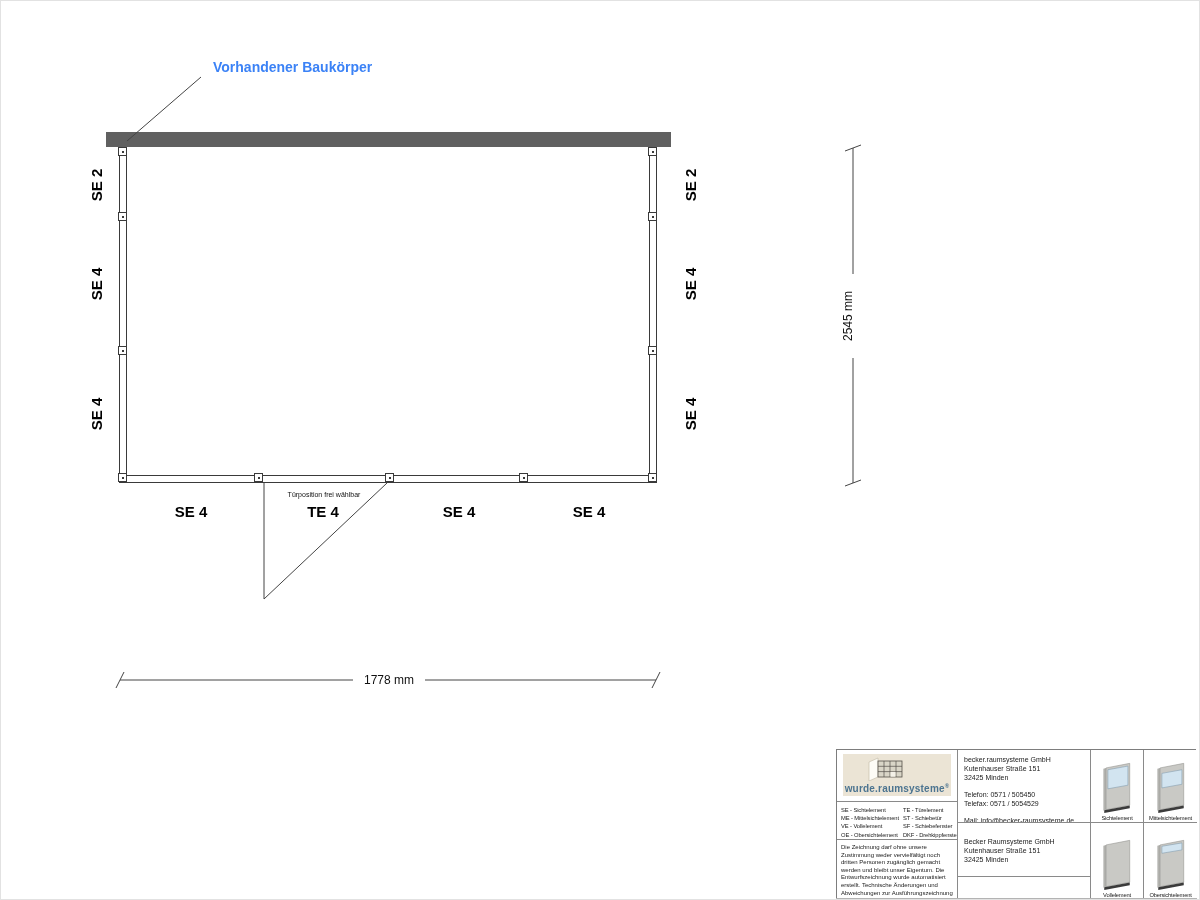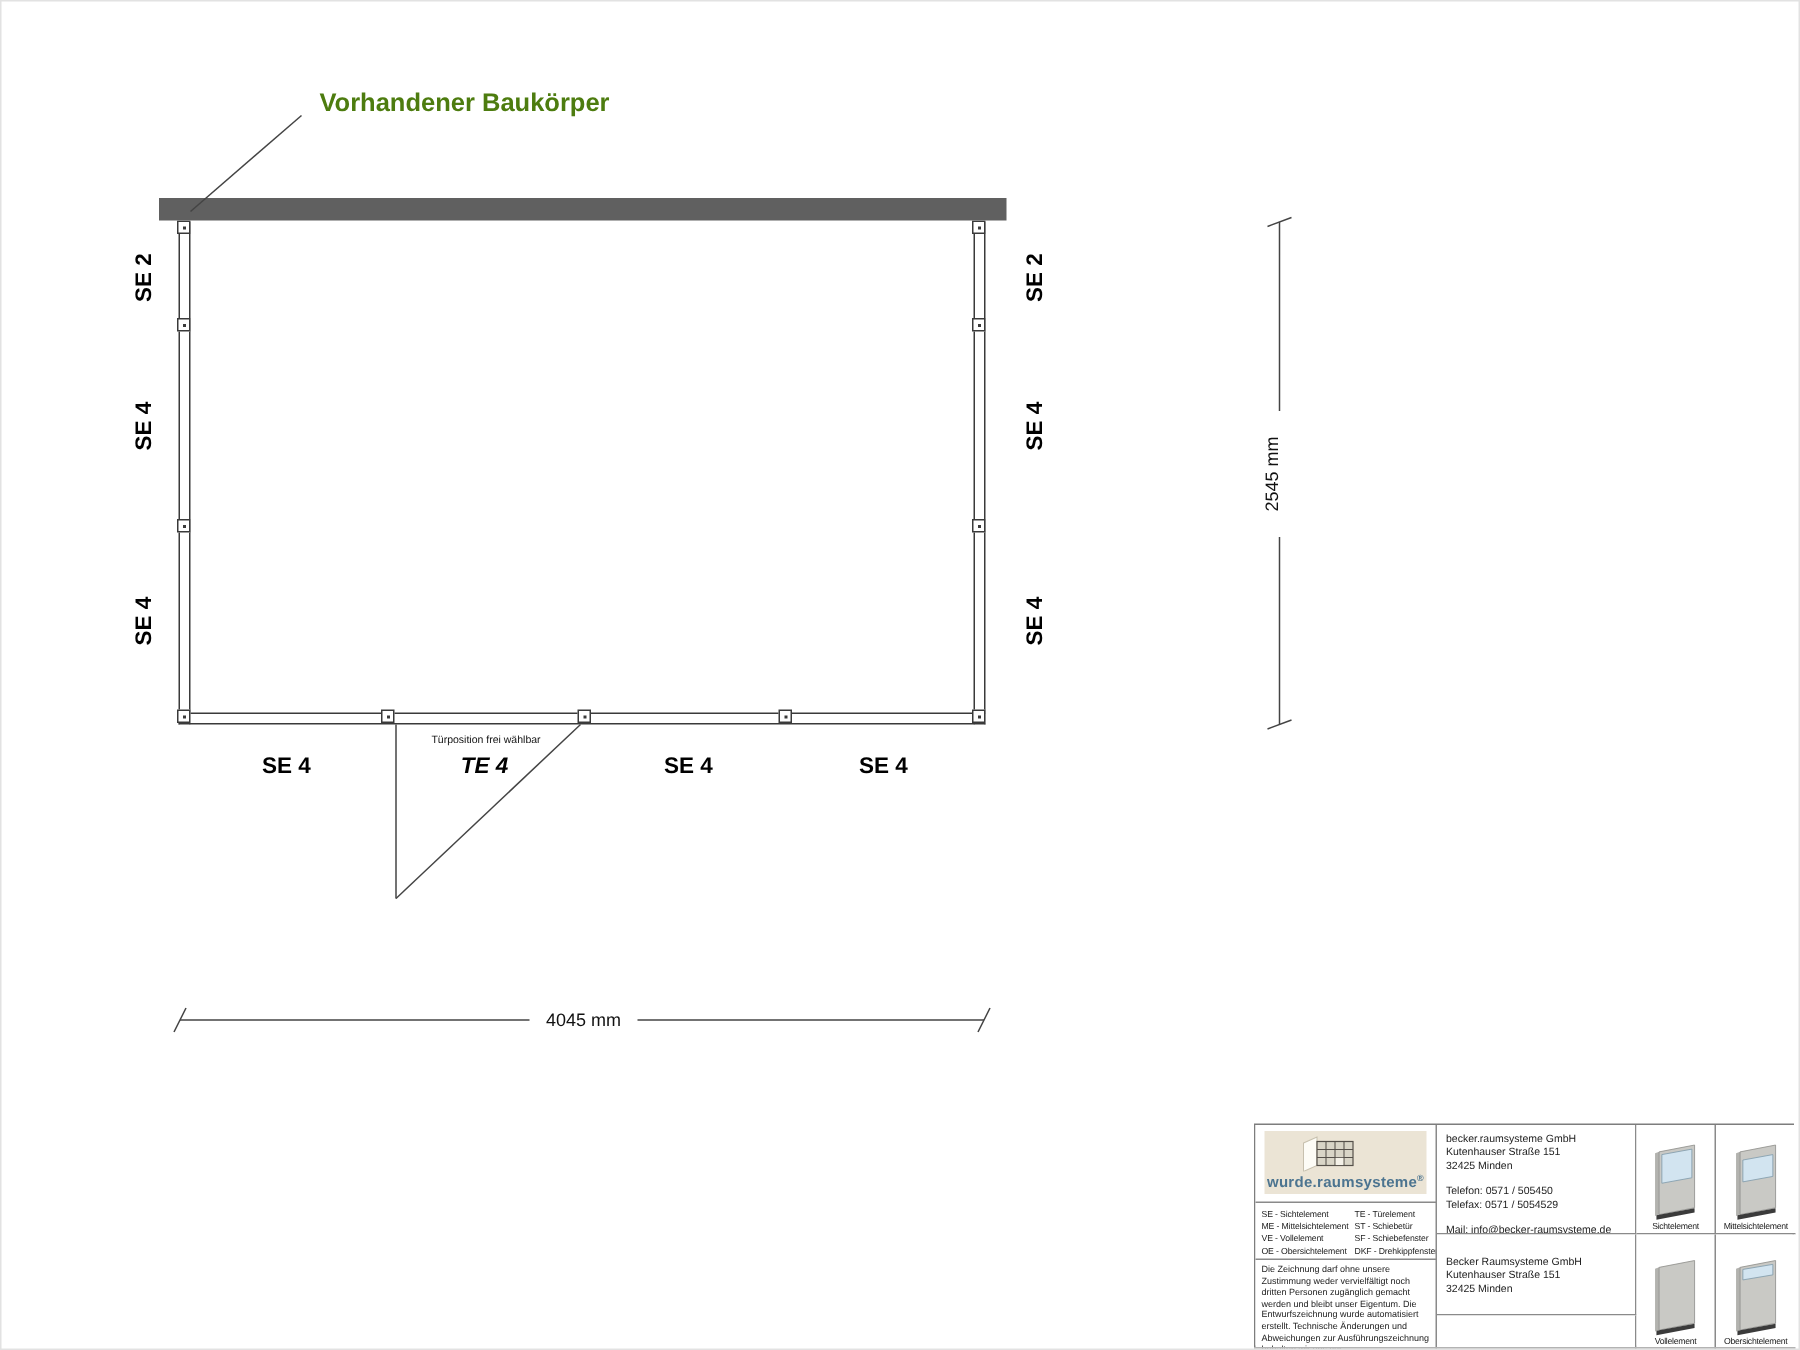--- a/index.html
+++ b/index.html
@@ -9,21 +9,21 @@
 
   
   .overlay{position:absolute;left:0;top:0;pointer-events:none;}
   .bar{position:absolute;left:105px;top:131px;width:565px;height:15px;background:#606060;}
   .wall{position:absolute;background:#fff;box-sizing:border-box;}
   .wall.v{width:8px;border-left:1px solid #3a3a3a;border-right:1px solid #3a3a3a;}
   .wall.h{height:8px;border-top:1px solid #3a3a3a;border-bottom:1px solid #3a3a3a;}
   .post{position:absolute;width:9px;height:9px;background:#fff;border:1px solid #3a3a3a;box-sizing:border-box;}
   .post::after{content:"";position:absolute;left:2.5px;top:2.5px;width:2px;height:2px;background:#3a3a3a;}
 
-  .anno-title{position:absolute;left:212px;top:58px;font-size:17px;font-weight:bold;color:#4d7c0f;white-space:nowrap;}
+  .anno-title{position:absolute;left:212px;top:58px;font-size:14px;font-weight:bold;color:#3b82f6;white-space:nowrap;}
   .seg-label{position:absolute;font-size:15px;font-weight:bold;color:#000;white-space:nowrap;
              transform:translate(-50%,-50%);}
   .seg-label.rot{transform:translate(-50%,-50%) rotate(-90deg);}
   .door-note{position:absolute;font-size:7px;color:#111;white-space:nowrap;transform:translate(-50%,-50%);}
   .dim-text{position:absolute;font-size:12px;color:#111;white-space:nowrap;transform:translate(-50%,-50%);background:#fff;padding:0 3px;}
   .dim-text.rot{transform:translate(-50%,-50%) rotate(-90deg);}
 
   
   .tb{position:absolute;left:835px;top:748px;width:360px;height:149px;border:1px solid #7d7d7d;box-sizing:border-box;background:#fff;}
   .tb-underline{position:absolute;left:835px;top:897px;width:361px;height:3px;background:#b3b3b3;}
@@ -95,26 +95,26 @@
   <div class="post" style="left:384px;top:472px;"></div>
   <div class="post" style="left:518px;top:472px;"></div>
 
   <div class="seg-label rot" style="left:95px;top:184px;">SE 2</div>
   <div class="seg-label rot" style="left:95px;top:283px;">SE 4</div>
   <div class="seg-label rot" style="left:95px;top:413px;">SE 4</div>
   <div class="seg-label rot" style="left:689px;top:184px;">SE 2</div>
   <div class="seg-label rot" style="left:689px;top:283px;">SE 4</div>
   <div class="seg-label rot" style="left:689px;top:413px;">SE 4</div>
   <div class="seg-label" style="left:190px;top:510px;">SE 4</div>
-  <div class="seg-label" style="left:322px;top:510px;font-style:italic;">TE 4</div>
+  <div class="seg-label" style="left:322px;top:510px;">TE 4</div>
   <div class="seg-label" style="left:458px;top:510px;">SE 4</div>
   <div class="seg-label" style="left:588px;top:510px;">SE 4</div>
   <div class="door-note" style="left:323px;top:493px;">Türposition frei wählbar</div>
 
-  <div class="dim-text" style="left:388px;top:679px;">4045 mm</div>
+  <div class="dim-text" style="left:388px;top:679px;">1778 mm</div>
   <div class="dim-text rot" style="left:847px;top:315px;">2545 mm</div>
 
   <div class="tb">
 
     <div class="cell" style="left:0;top:0;width:121px;height:52px;">
       <div class="logo-box">
         <svg class="logo-room" width="40" height="24" viewBox="0 0 40 24">
           <polygon points="2,5 11,1 11,20 2,24" fill="#fdfcf6" stroke="#c7c0ae" stroke-width="0.7"></polygon>
           <rect x="11" y="4" width="24" height="16" fill="#d9d5c7" stroke="#55504a" stroke-width="0.8"></rect>
           <line x1="17" y1="4" x2="17" y2="20" stroke="#55504a" stroke-width="0.7"></line>

